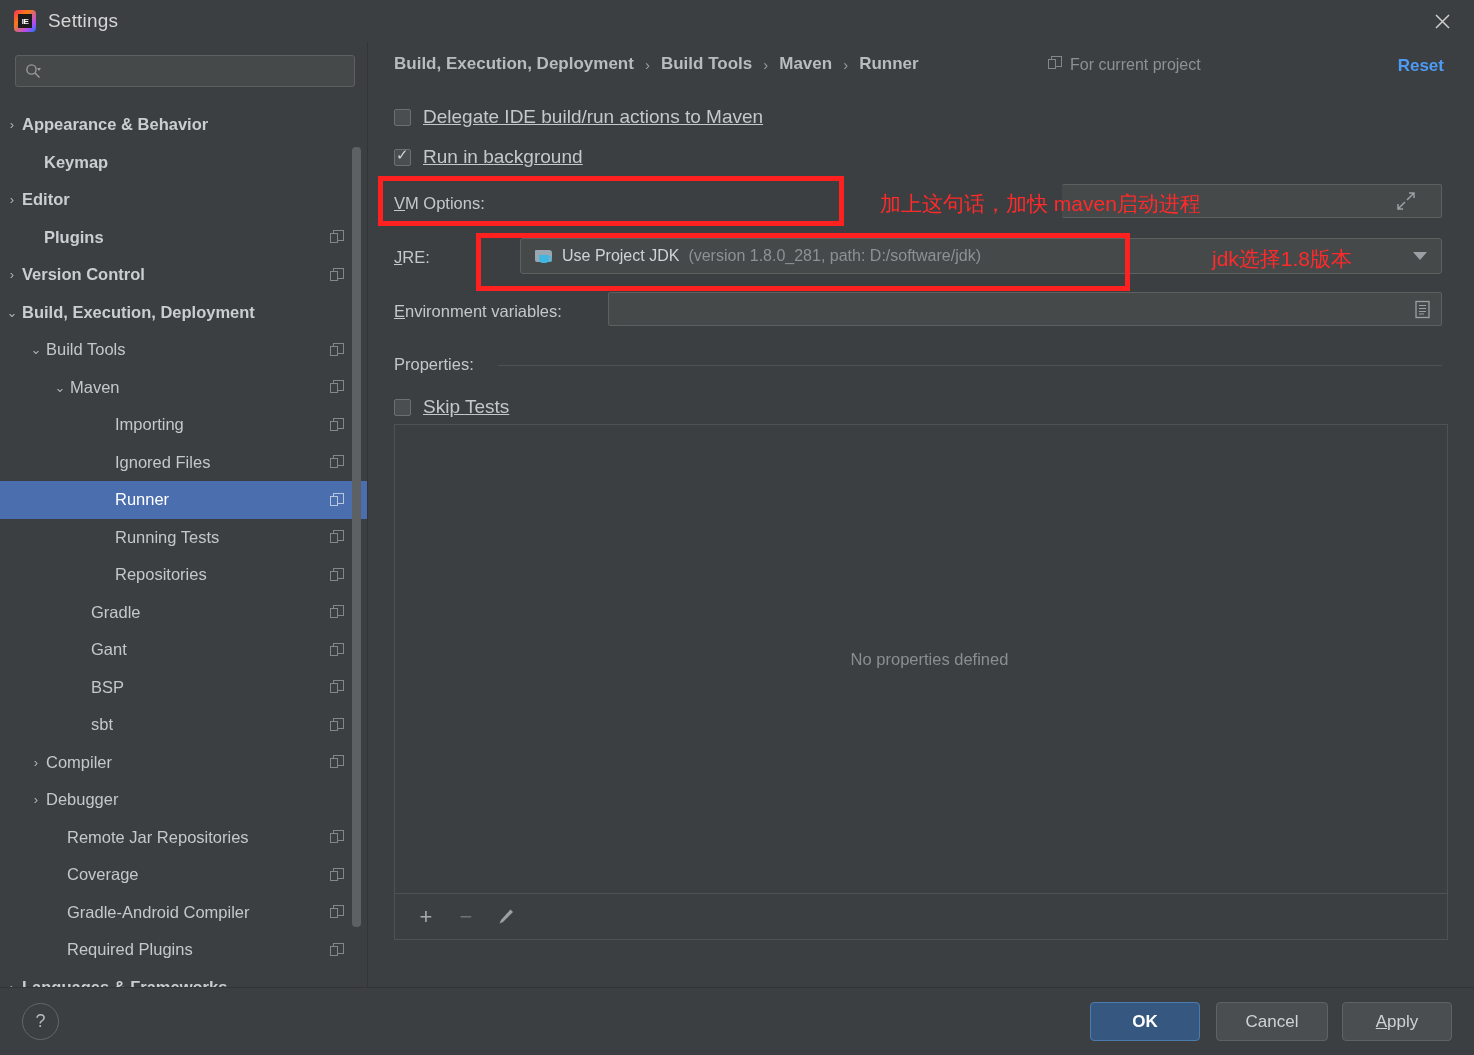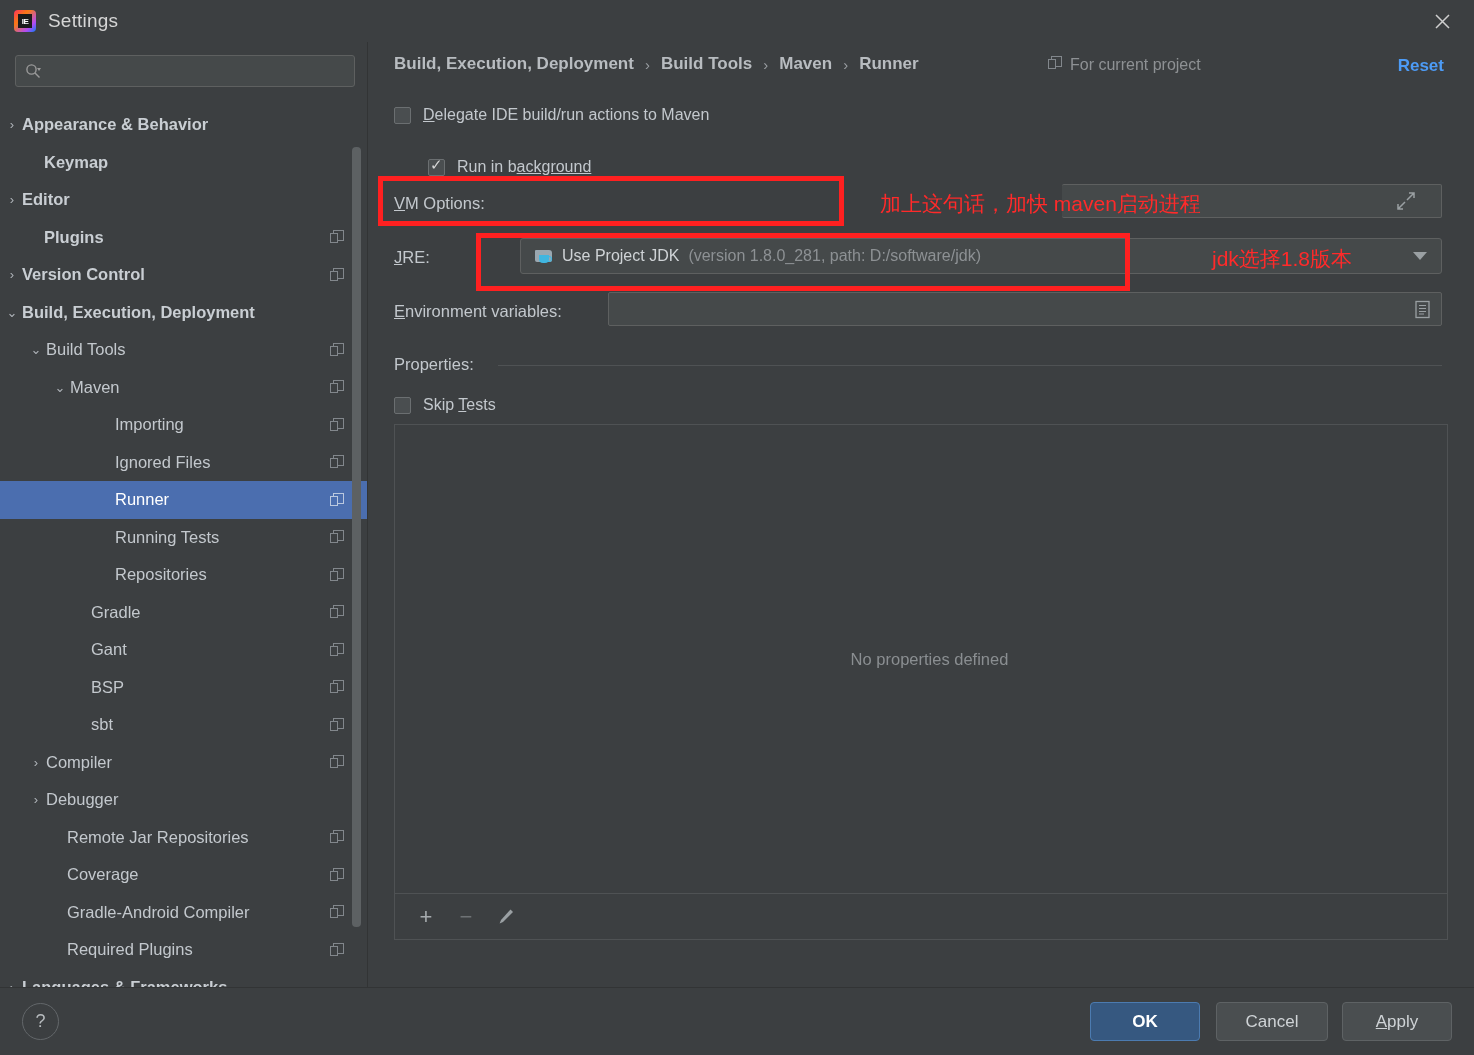--- a/index.html
+++ b/index.html
@@ -137,21 +137,21 @@
   }
   .scope-note .copy-badge { position: static; transform: none; }
   .reset-link {
     position: absolute; right: 30px; top: 14px;
     color: #4d9bf5; font-size: 17px; font-weight: bold;
   }
 
   
   .chk-row {
     position: absolute; display: flex; align-items: center; gap: 12px;
-    font-size: 16px; color: #c3c8cd;
+    font-size: 19px; color: #c3c8cd; text-decoration: underline;
   }
   .chk {
     width: 17px; height: 17px; flex: none;
     border: 1px solid #6b6f71; background: #4a4e50; border-radius: 2px;
     position: relative;
   }
   .chk.checked::after {
     content: "✓"; position: absolute; left: 1px; top: -4px;
     color: #d6d6d6; font-size: 15px;
   }
@@ -478,21 +478,21 @@
       <span>For current project</span>
     </div>
 
     <div class="reset-link">Reset</div>
 
     <div class="chk-row" style="left:26px; top:64px;">
       <span class="chk"></span>
       <span><span class="u">D</span><span>elegate IDE build/run actions to Maven</span></span>
     </div>
 
-    <div class="chk-row" style="left:26px; top:116px;margin-left:34px;">
+    <div class="chk-row" style="left:26px; top:104px;">
       <span class="chk checked"></span>
       <span><span>Run in b</span><span class="u">ackground</span></span>
     </div>
 
     <div class="field-label" style="left:26px; top:152px;"><span class="u">V</span><span>M Options:</span></div>
     <div class="txtfield" style="left:694px; top:142px; width:380px; height:34px; border-left:none;"></div>
     <div class="icon-btn" style="left:1008px; top:142px; width:60px; height:34px; border:none; background:transparent;">
       <svg width="20" height="20" viewBox="0 0 20 20">
         <path d="M11 9 L18 2 M13 2 L18 2 L18 7" stroke="#9aa0a3" stroke-width="1.5" fill="none"></path>
         <path d="M9 11 L2 18 M7 18 L2 18 L2 13" stroke="#9aa0a3" stroke-width="1.5" fill="none"></path>

